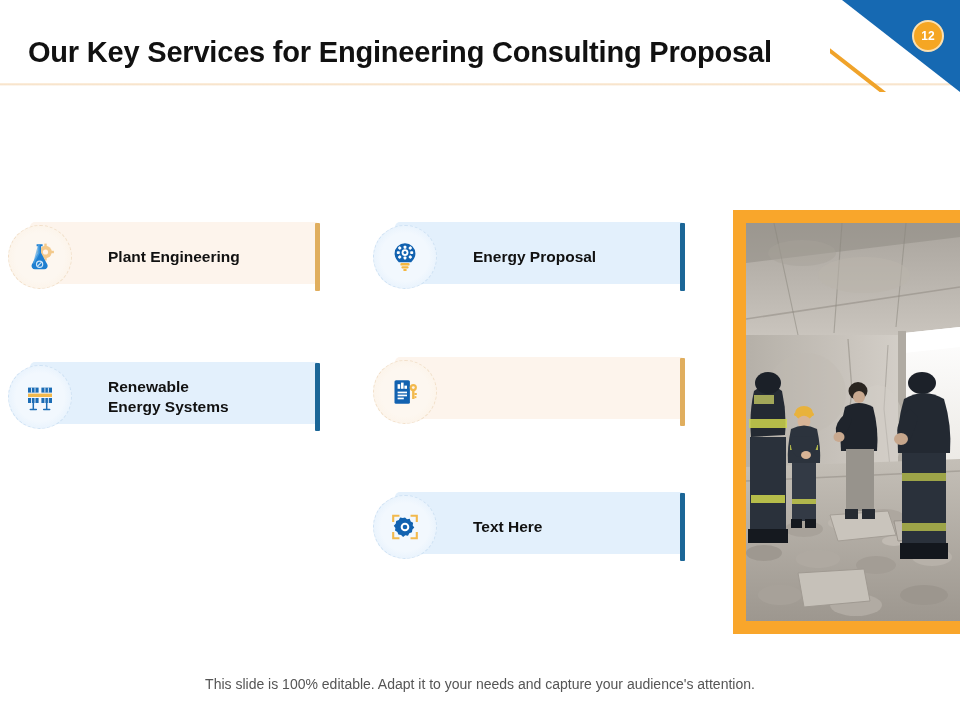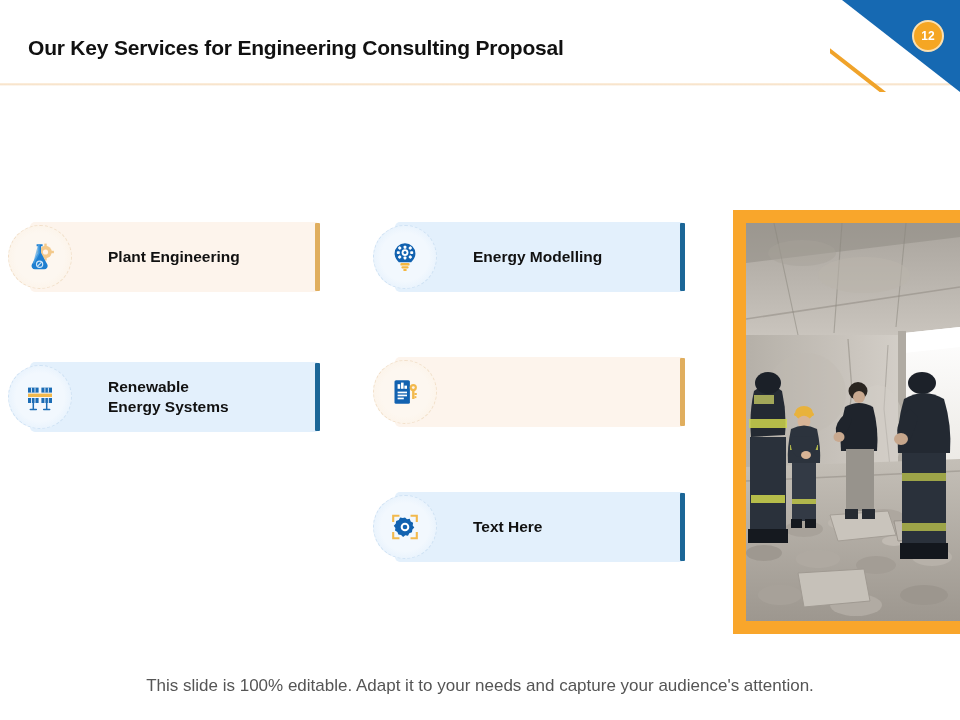--- a/index.html
+++ b/index.html
@@ -27,21 +27,21 @@
   .header {
     position: absolute;
     left: 0; top: 0;
     width: 960px;
     height: 86px;
   }
   .header-title {
     position: absolute;
     left: 28px;
     top: 36px;
-    font-size: 21px;
+    font-size: 29px;
     font-weight: bold;
     color: #111111;
     letter-spacing: -0.2px;
     white-space: nowrap;
   }
   .header-rule {
     position: absolute;
     left: 0;
     top: 83px;
     width: 960px;
@@ -89,21 +89,21 @@
     font-size: 12px;
     font-weight: bold;
     display: flex;
     align-items: center;
     justify-content: center;
   }
 
   
   .card {
     position: absolute;
-    height: 70px;
+    height: 62px;
     border-radius: 5px;
     box-sizing: border-box;
   }
   .card.cream { background: #fdf4ec; }
   .card.blue  { background: #e3f0fc; }
 
   .card-bar {
     position: absolute;
     right: 0;
     top: 1px;
@@ -176,21 +176,21 @@
   }
   .photo svg { display: block; }
 
   
   .footer-note {
     position: absolute;
     left: 0;
     top: 676px;
     width: 960px;
     text-align: center;
-    font-size: 17px;
+    font-size: 14px;
     color: #555555;
   }
 </style>
 </head>
 <body>
 
 <div class="slide">
 
   <div class="header">
     <div class="header-title">Our Key Services for Engineering Consulting Proposal</div>
@@ -242,21 +242,21 @@
             <rect x="20.9" y="6.6" width="2.8" height="3.0" rx="0.8" transform="rotate(45 22.3 8.1)"></rect>
             <rect x="10.3" y="15.6" width="2.8" height="3.0" rx="0.8" transform="rotate(45 11.7 17.1)"></rect>
           </g>
           <circle cx="17" cy="12.6" r="1.5" fill="#1262b0"></circle>
           <rect x="12.4" y="23.0" width="9.2" height="2.6" rx="1.2" fill="#f5b740"></rect>
           <rect x="13.4" y="26.2" width="7.2" height="2.4" rx="1.1" fill="#f5b740"></rect>
           <rect x="15.2" y="29.0" width="3.6" height="2.0" rx="1.0" fill="#f5b740"></rect>
         </svg>
       </div>
     </div>
-    <div class="card-label">Energy Modelling</div>
+    <div class="card-label">Energy Proposal</div>
     <div class="card-bar navy"></div>
   </div>
 
   <div class="card blue" style="left:30px; top:362px; width:290px;">
     <div class="icon-halo blue">
       <div class="icon-inner">
         <svg width="36" height="34" viewBox="0 0 36 34" aria-hidden="true">
           <g fill="#1b6cb5">
             <rect x="6" y="7.6" width="10.6" height="5.0"></rect>
             <rect x="19.4" y="7.6" width="10.6" height="5.0"></rect>

